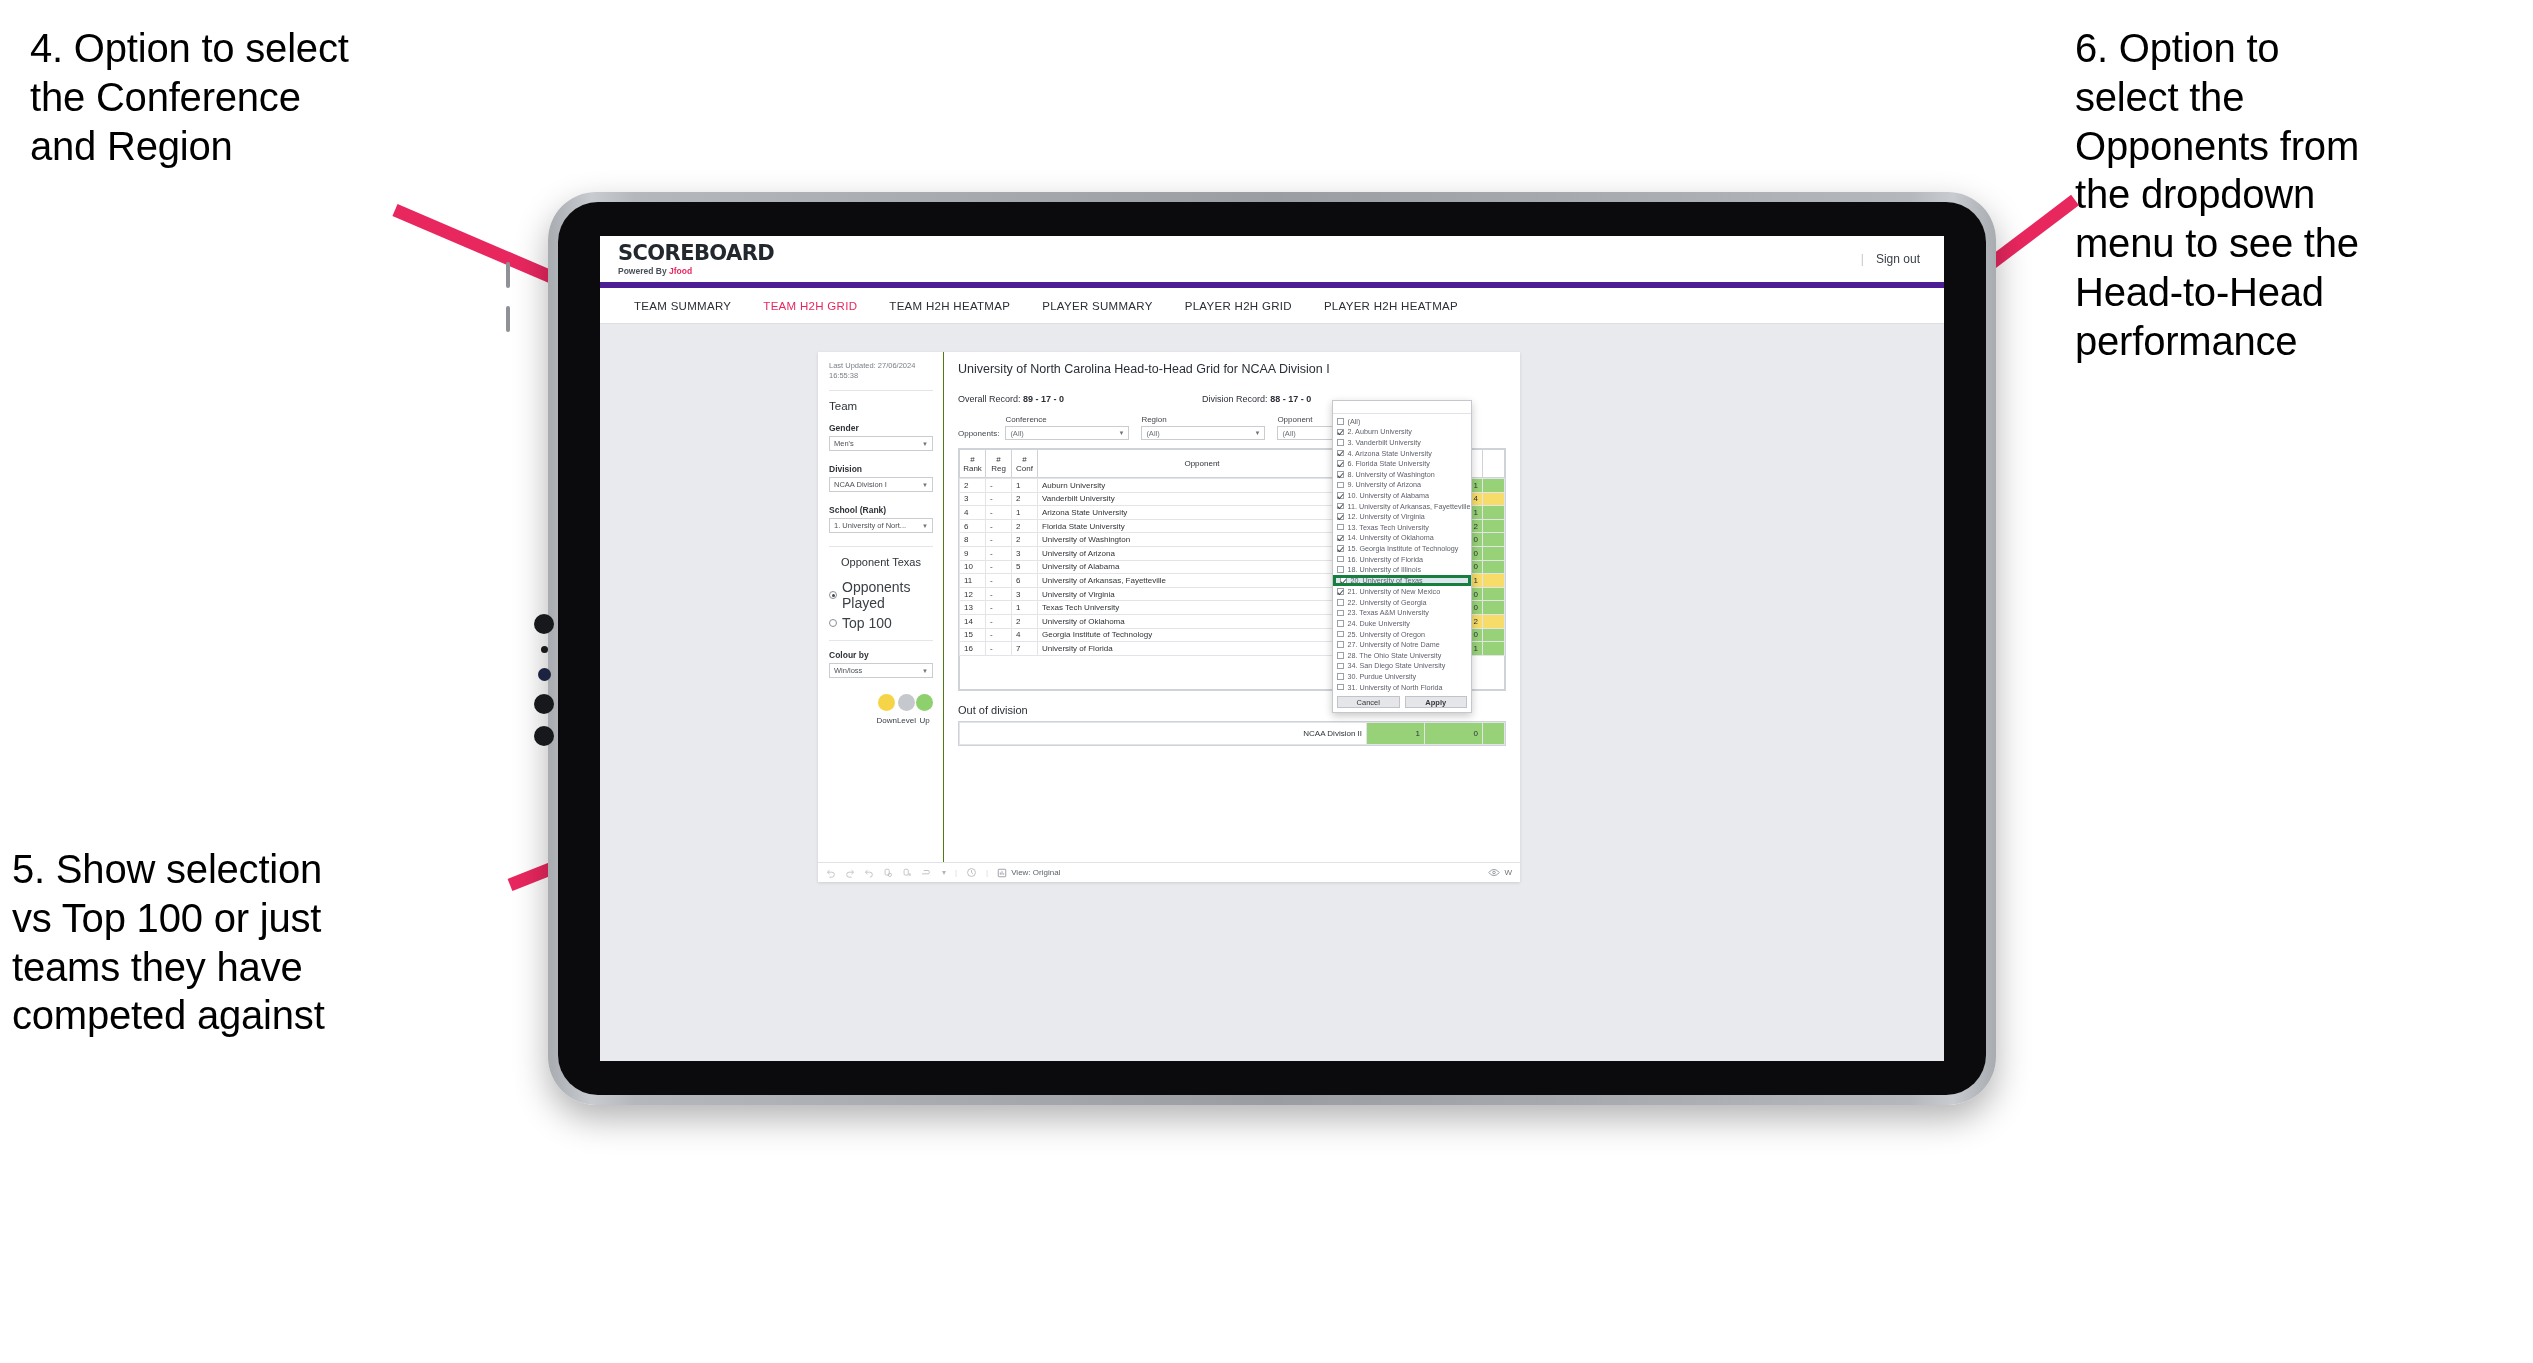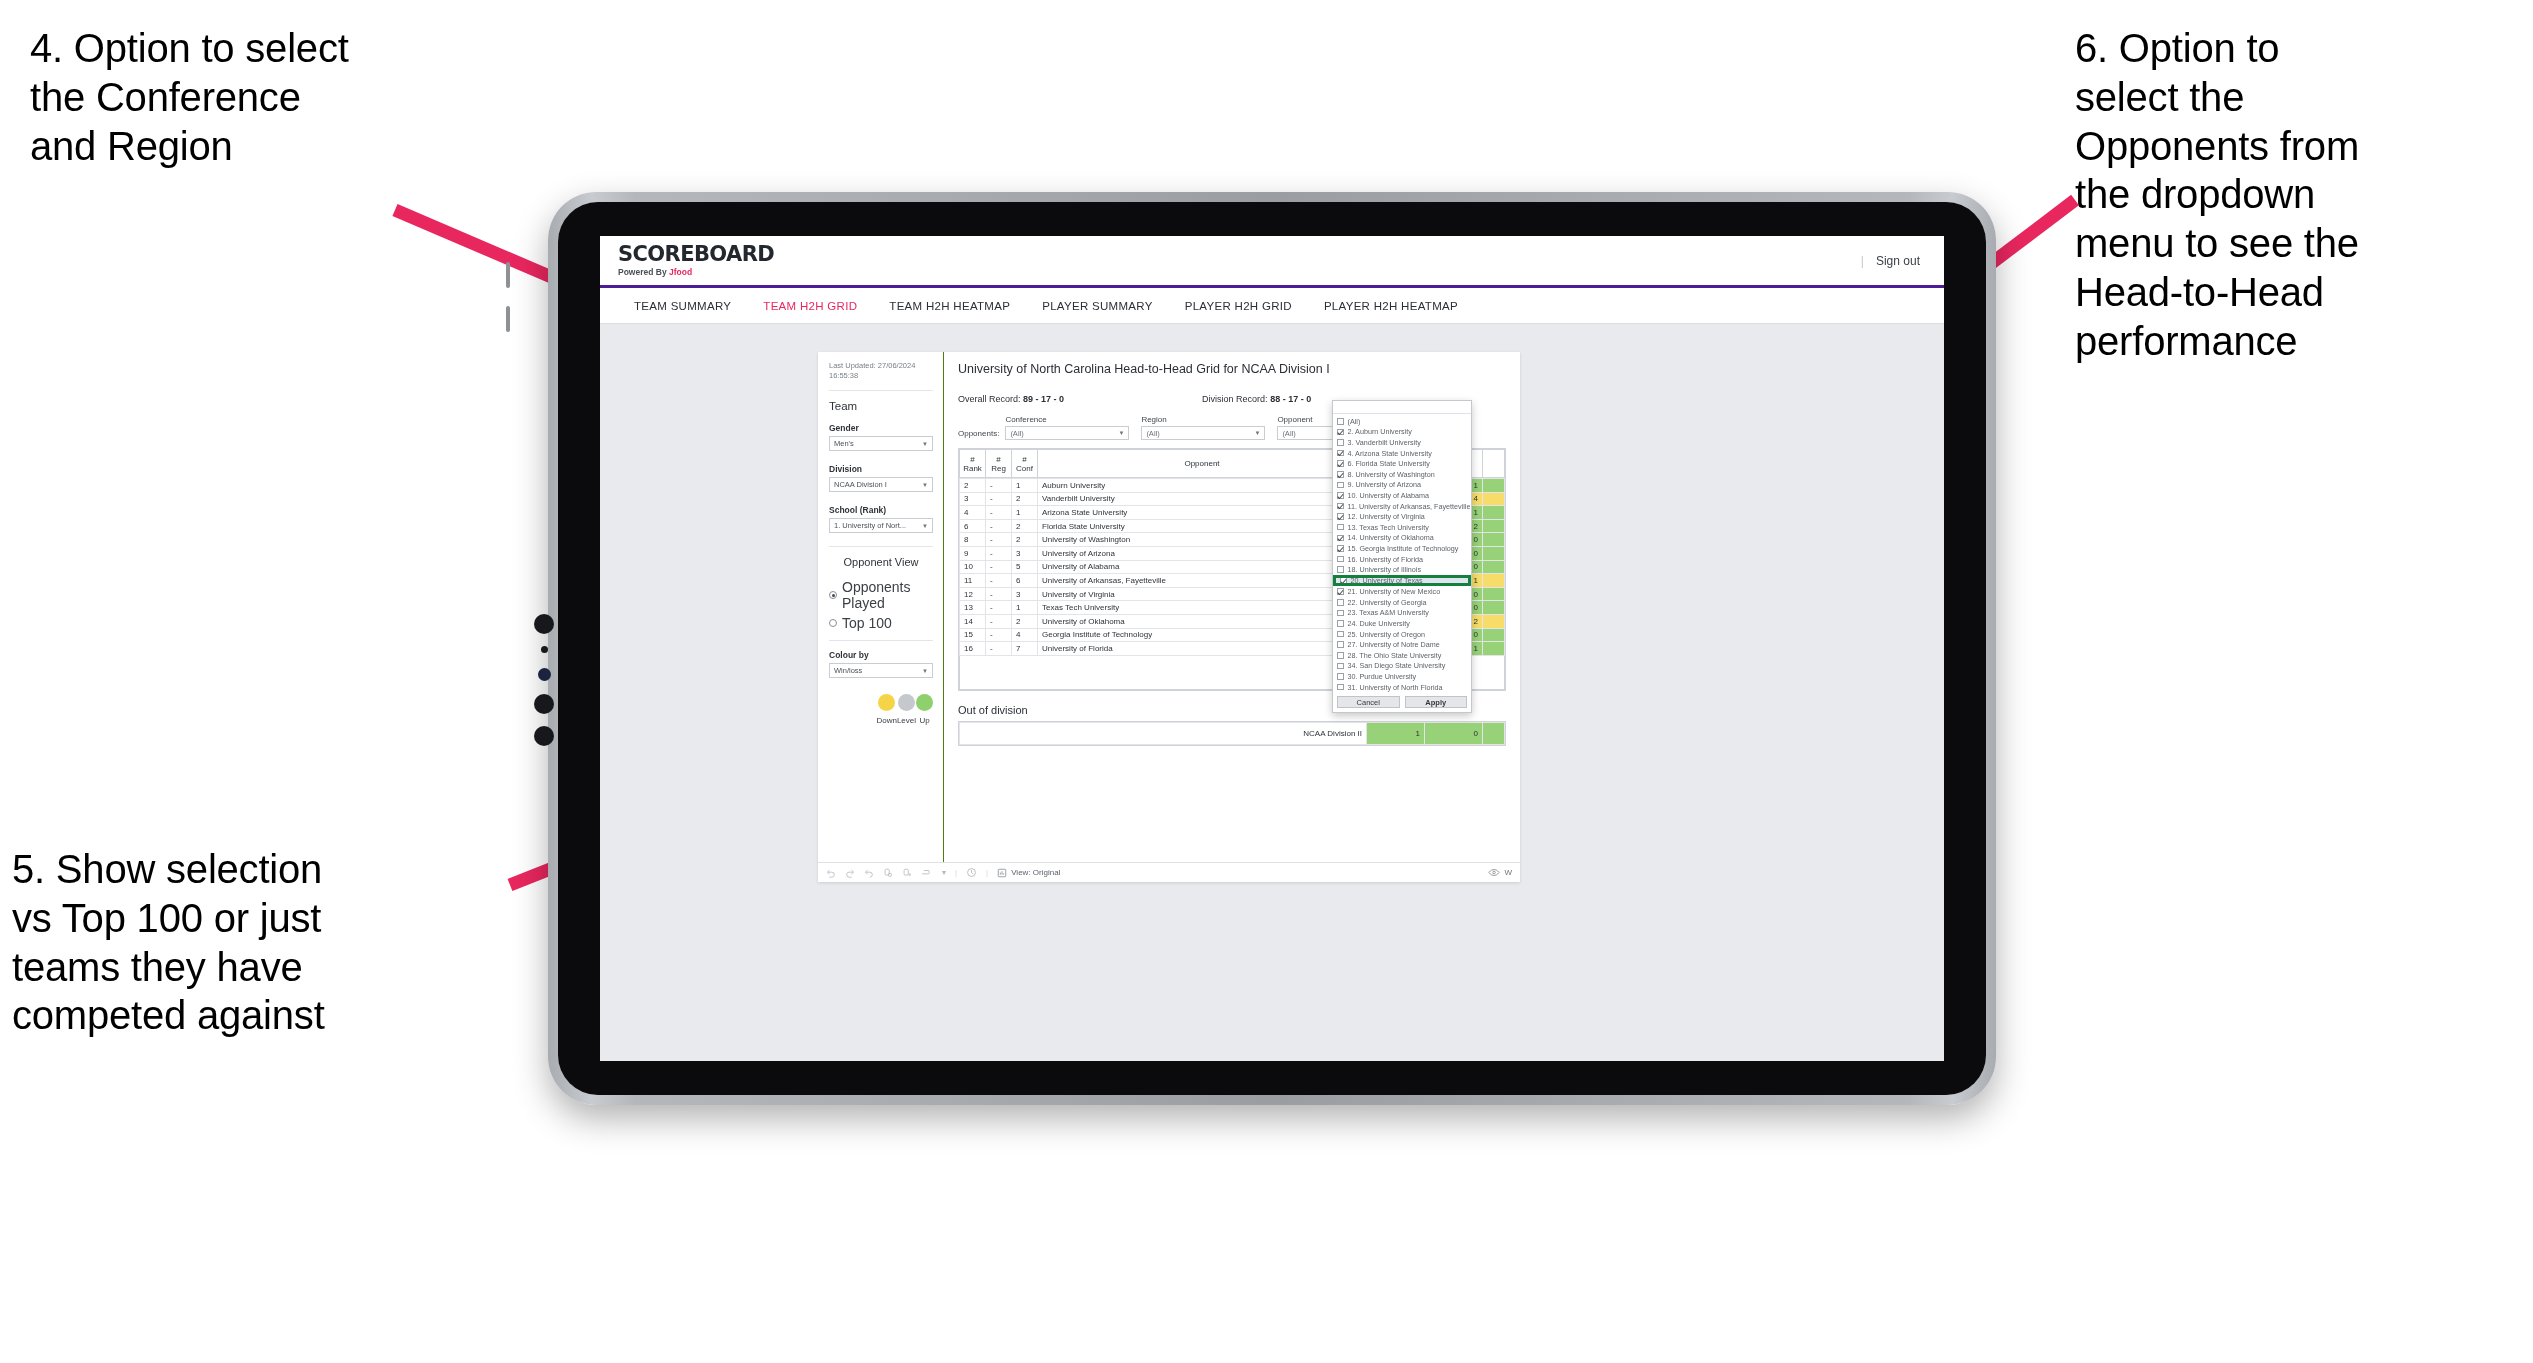--- a/index.html
+++ b/index.html
@@ -55,21 +55,21 @@
   #cam-c { top: 466px; width: 13px; height: 13px; left: -20px; background: #1c2340; }
   #cam-d { top: 492px; width: 20px; height: 20px; }
   #cam-e { top: 524px; width: 20px; height: 20px; }
   .sidebtn { position: absolute; left: -52px; width: 4px; background: #8e9196; border-radius: 2px; }
   #sb1 { top: 60px;  height: 26px; }
   #sb2 { top: 104px; height: 26px; }
 
   
   #app-header {
     height: 52px; background: #fff; display: flex; align-items: center;
-    border-bottom: 3px solid #4c1d95; padding-left: 18px;
+    border-bottom: 6px solid #4c1d95; padding-left: 18px;
   }
   #brand { width: 130px; }
   #brand .logo {
     font-family: "DejaVu Sans", sans-serif;
     font-weight: 700; font-size: 21px; color: #23272e;
     letter-spacing: -0.6px; line-height: 1;
   }
   #brand .tagline { font-size: 8.5px; color: #4a4f57; font-weight: 700; margin-top: 2px; }
   #brand .tagline .red { color: #e8275f; }
   .hnav { display: flex; height: 100%; align-items: stretch; margin-left: 22px; }
@@ -315,21 +315,21 @@
                 <div class="fld">
                   <div class="fld-label">School (Rank)</div>
                   <div class="sel">
                     <span>1. University of Nort...</span>
                     <span class="caret">▼</span>
                   </div>
                 </div>
 
                 <div class="pane-rule"></div>
 
-                <div class="pane-h center">Opponent View</div>
+                <div class="pane-h center">Opponent Texas</div>
                 <div class="radio-row">
                   <span class="radio on"></span>
                   <span>Opponents Played</span>
                 </div>
                 <div class="radio-row">
                   <span class="radio"></span>
                   <span>Top 100</span>
                 </div>
 
                 <div class="pane-rule"></div>

